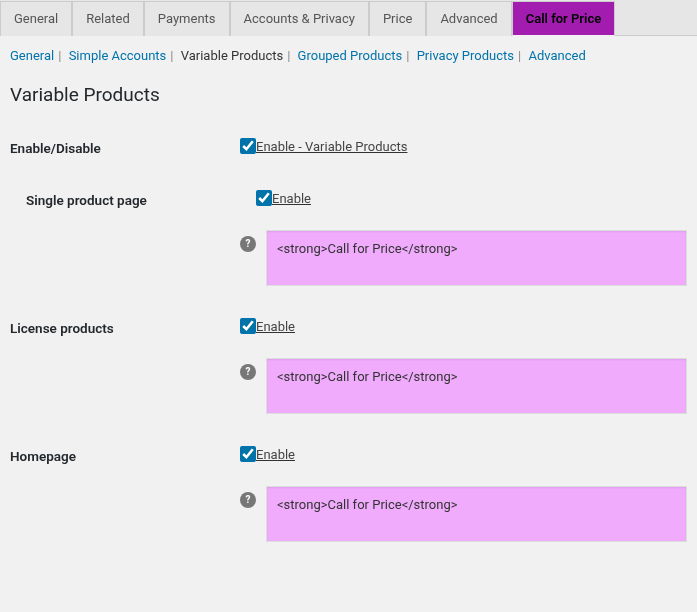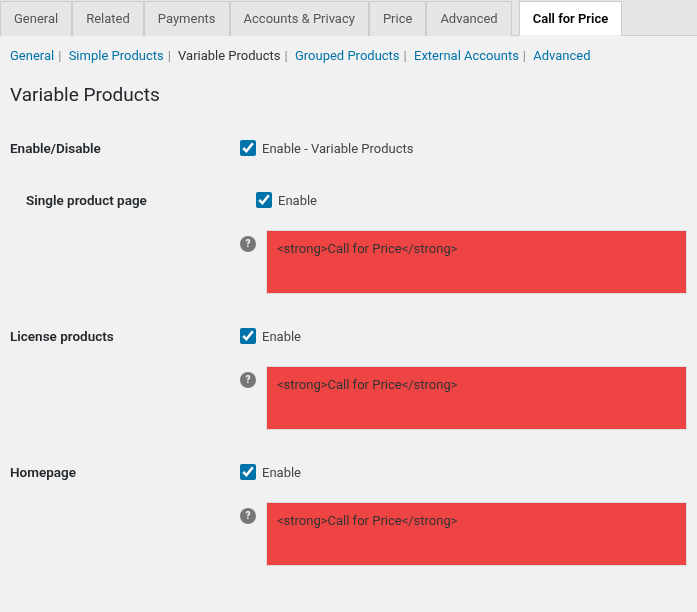--- a/index.html
+++ b/index.html
@@ -24,25 +24,24 @@
       border: 1px solid #ccc;
       border-bottom: none;
       margin-right: 0;
       cursor: pointer;
       color: #555;
       font-size: 13px;
       position: relative;
       top: 1px;
     }
     .tab.active {
-      background: #ffffff;
+      background: #a21caf;
       border-bottom: 1px solid #f1f1f1;
       color: #000;
       font-weight: 600;
-      margin-left: 7px;
     }
     .subtabs {
       padding: 12px 10px;
       font-size: 13px;
     }
     .subtabs a {
       color: #0073aa;
       text-decoration: none;
       cursor: pointer;
     }
@@ -58,40 +57,40 @@
       padding: 0 10px 10px 10px;
     }
     h2 {
       font-size: 19px;
       font-weight: 400;
       color: #23282d;
       margin: 8px 0 18px 0;
     }
     .form-row {
       display: flex;
-      align-items: flex-end;
+      align-items: center;
       margin-bottom: 18px;
     }
     .row-label {
       width: 230px;
       flex-shrink: 0;
       font-size: 13.5px;
       font-weight: 600;
       color: #23282d;
       padding-top: 4px;
     }
     .row-field {
       flex: 1;
       display: flex;
       align-items: center;
     }
     .checkbox-wrap {
       display: flex;
       align-items: center;
-      gap: 6px;
+      text-decoration: underline;
     }
     input[type="checkbox"] {
       width: 16px;
       height: 16px;
       accent-color: #0073aa;
       cursor: pointer;
     }
     .cb-label {
       font-size: 13px;
       color: #444;
@@ -122,49 +121,49 @@
       line-height: 16px;
       text-align: center;
       flex-shrink: 0;
       margin-top: 6px;
       cursor: help;
       font-weight: bold;
     }
     textarea {
       flex: 1;
       border: 1px solid #ddd;
-      background: #ef4444;
+      background: #f0abfc;
       box-shadow: inset 0 1px 2px rgba(0,0,0,0.07);
       padding: 10px 10px;
       font-family: inherit;
       font-size: 13px;
       resize: none;
-      height: 64px;
+      height: 56px;
       color: #333;
     }
   </style>
 </head>
 <body>
 
 <div class="tabs">
   <div class="tab">General</div>
   <div class="tab">Related</div>
   <div class="tab">Payments</div>
   <div class="tab">Accounts &amp; Privacy</div>
   <div class="tab">Price</div>
   <div class="tab">Advanced</div>
   <div class="tab active">Call for Price</div>
 </div>
 
 <div class="subtabs">
   <a>General</a><span class="sep">|</span>
-  <a>Simple Products</a><span class="sep">|</span>
+  <a>Simple Accounts</a><span class="sep">|</span>
   <span class="current">Variable Products</span><span class="sep">|</span>
   <a>Grouped Products</a><span class="sep">|</span>
-  <a>External Accounts</a><span class="sep">|</span>
+  <a>Privacy Products</a><span class="sep">|</span>
   <a>Advanced</a>
 </div>
 
 <div class="content">
   <h2>Variable Products</h2>
 
   <div class="form-row" style="margin-top:30px;">
     <div class="row-label">Enable/Disable</div>
     <div class="row-field">
       <label class="checkbox-wrap">

